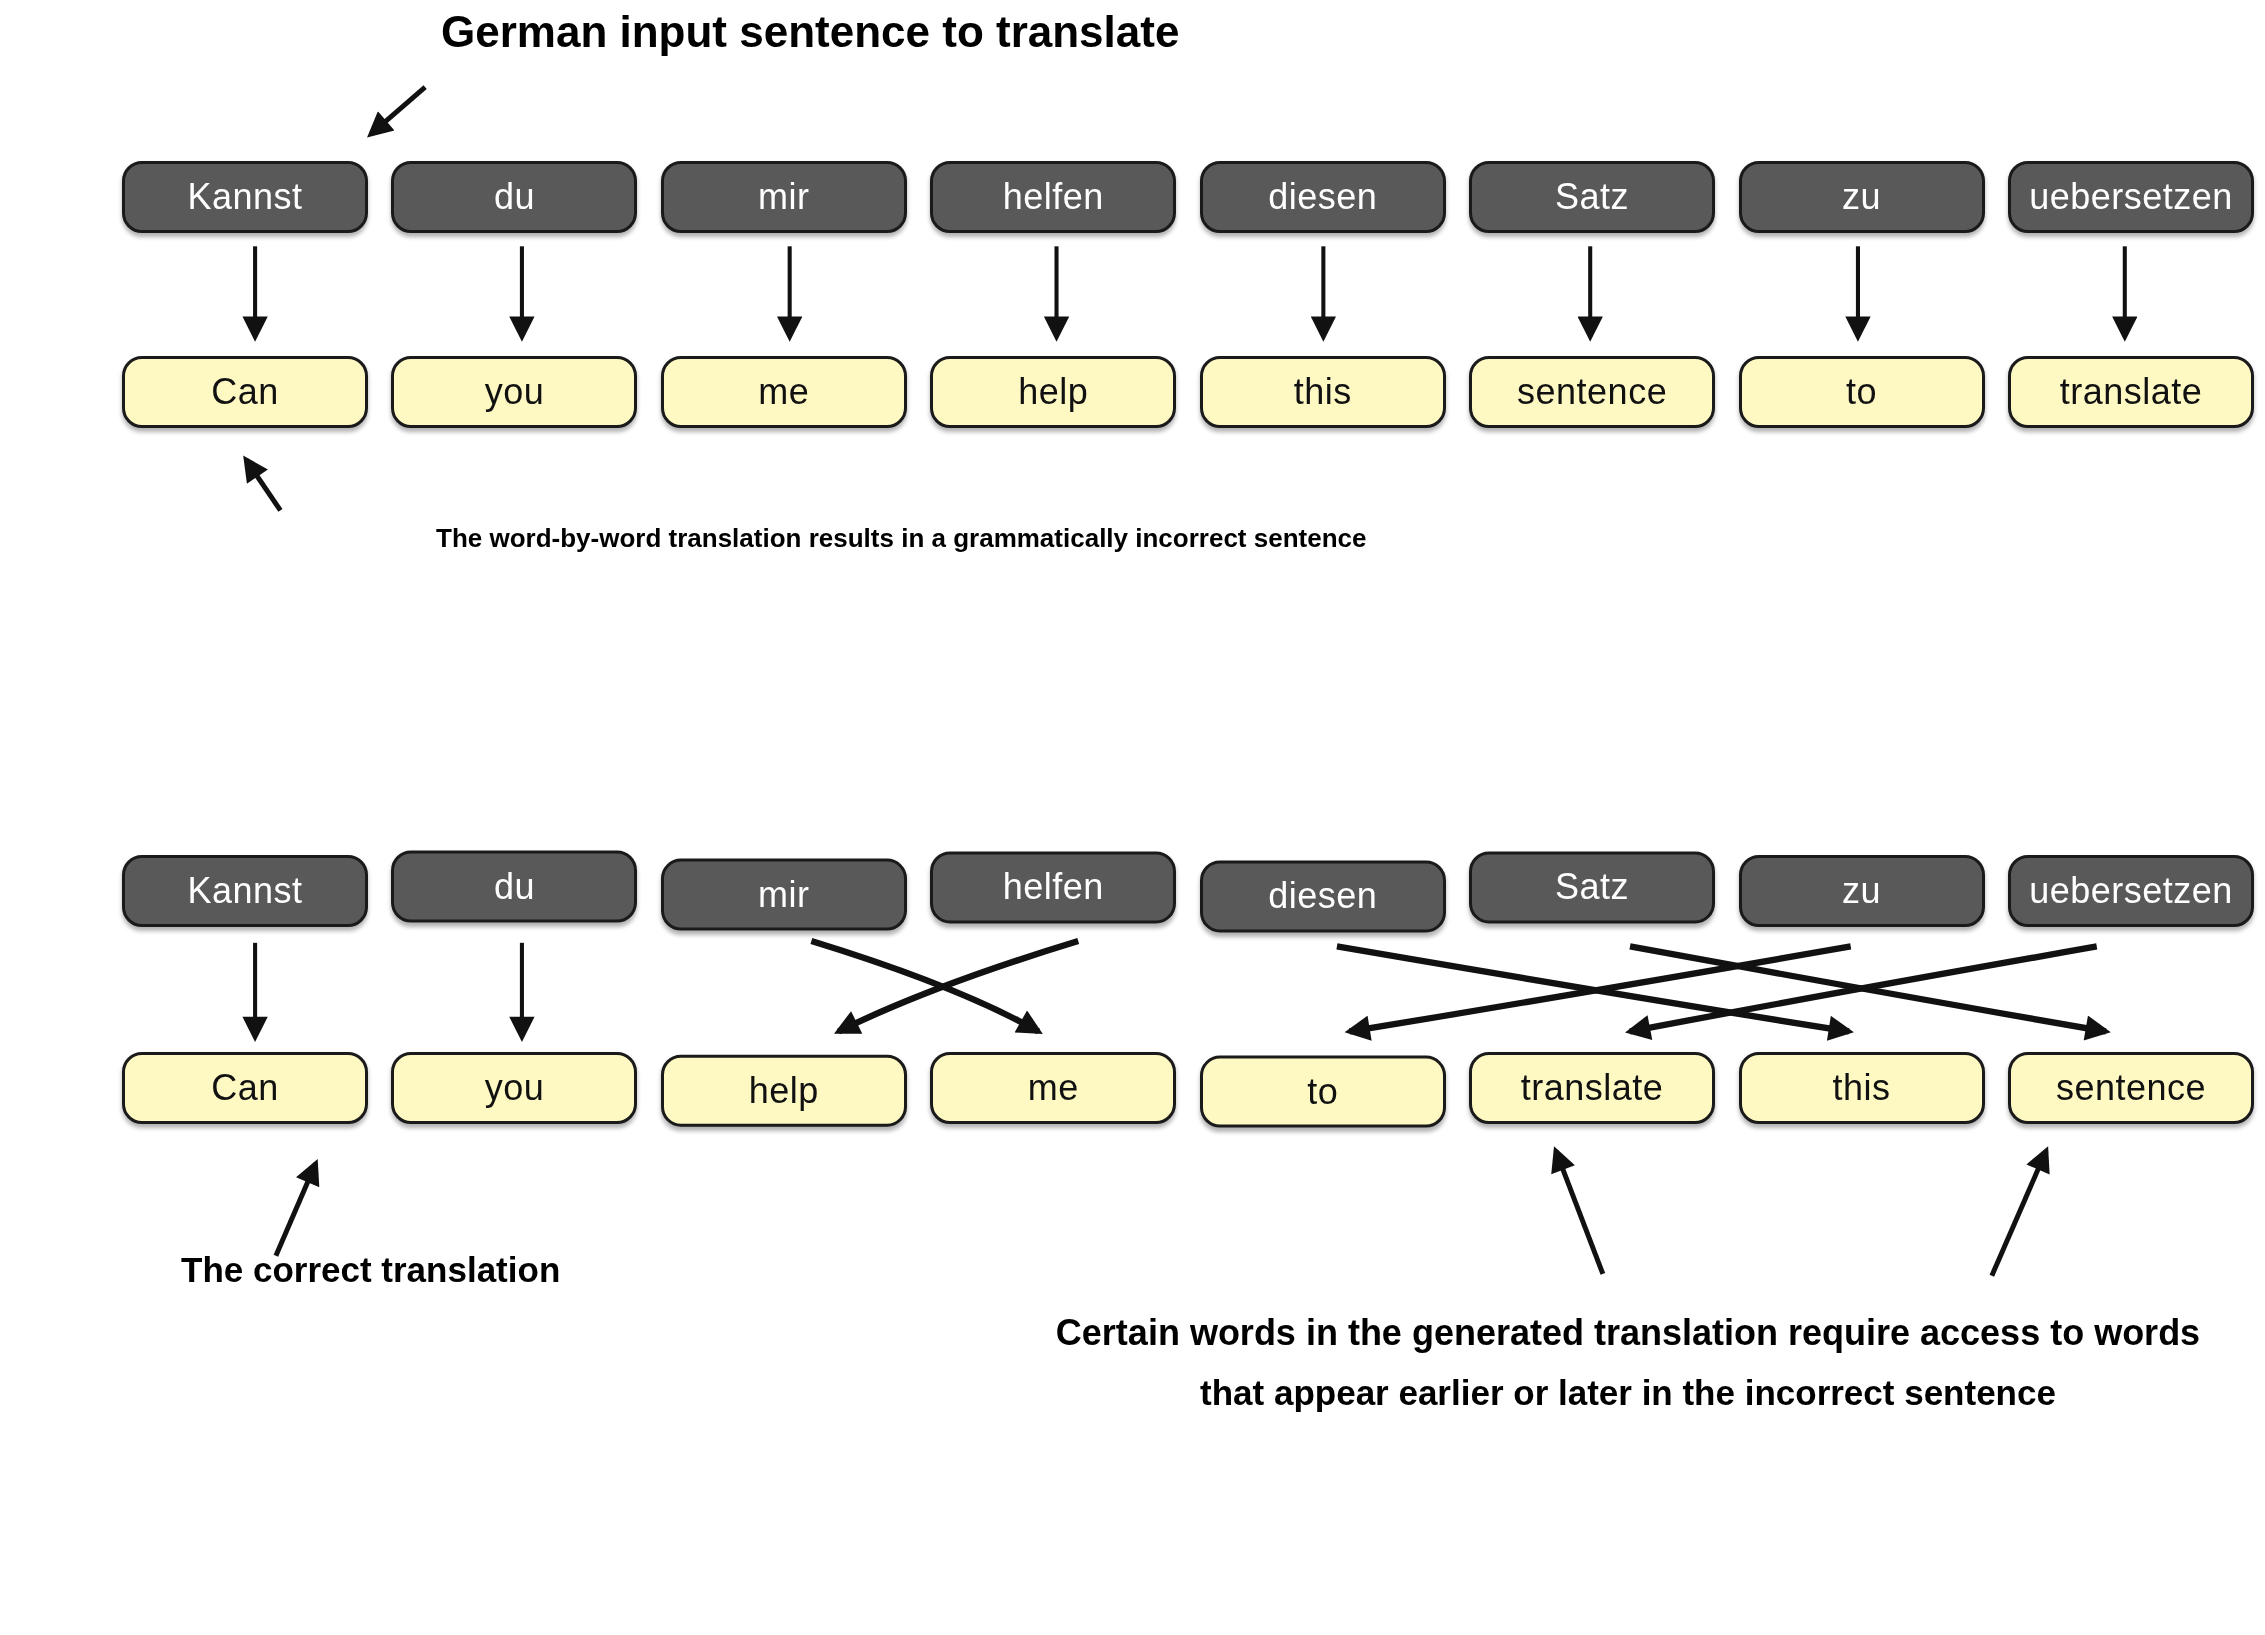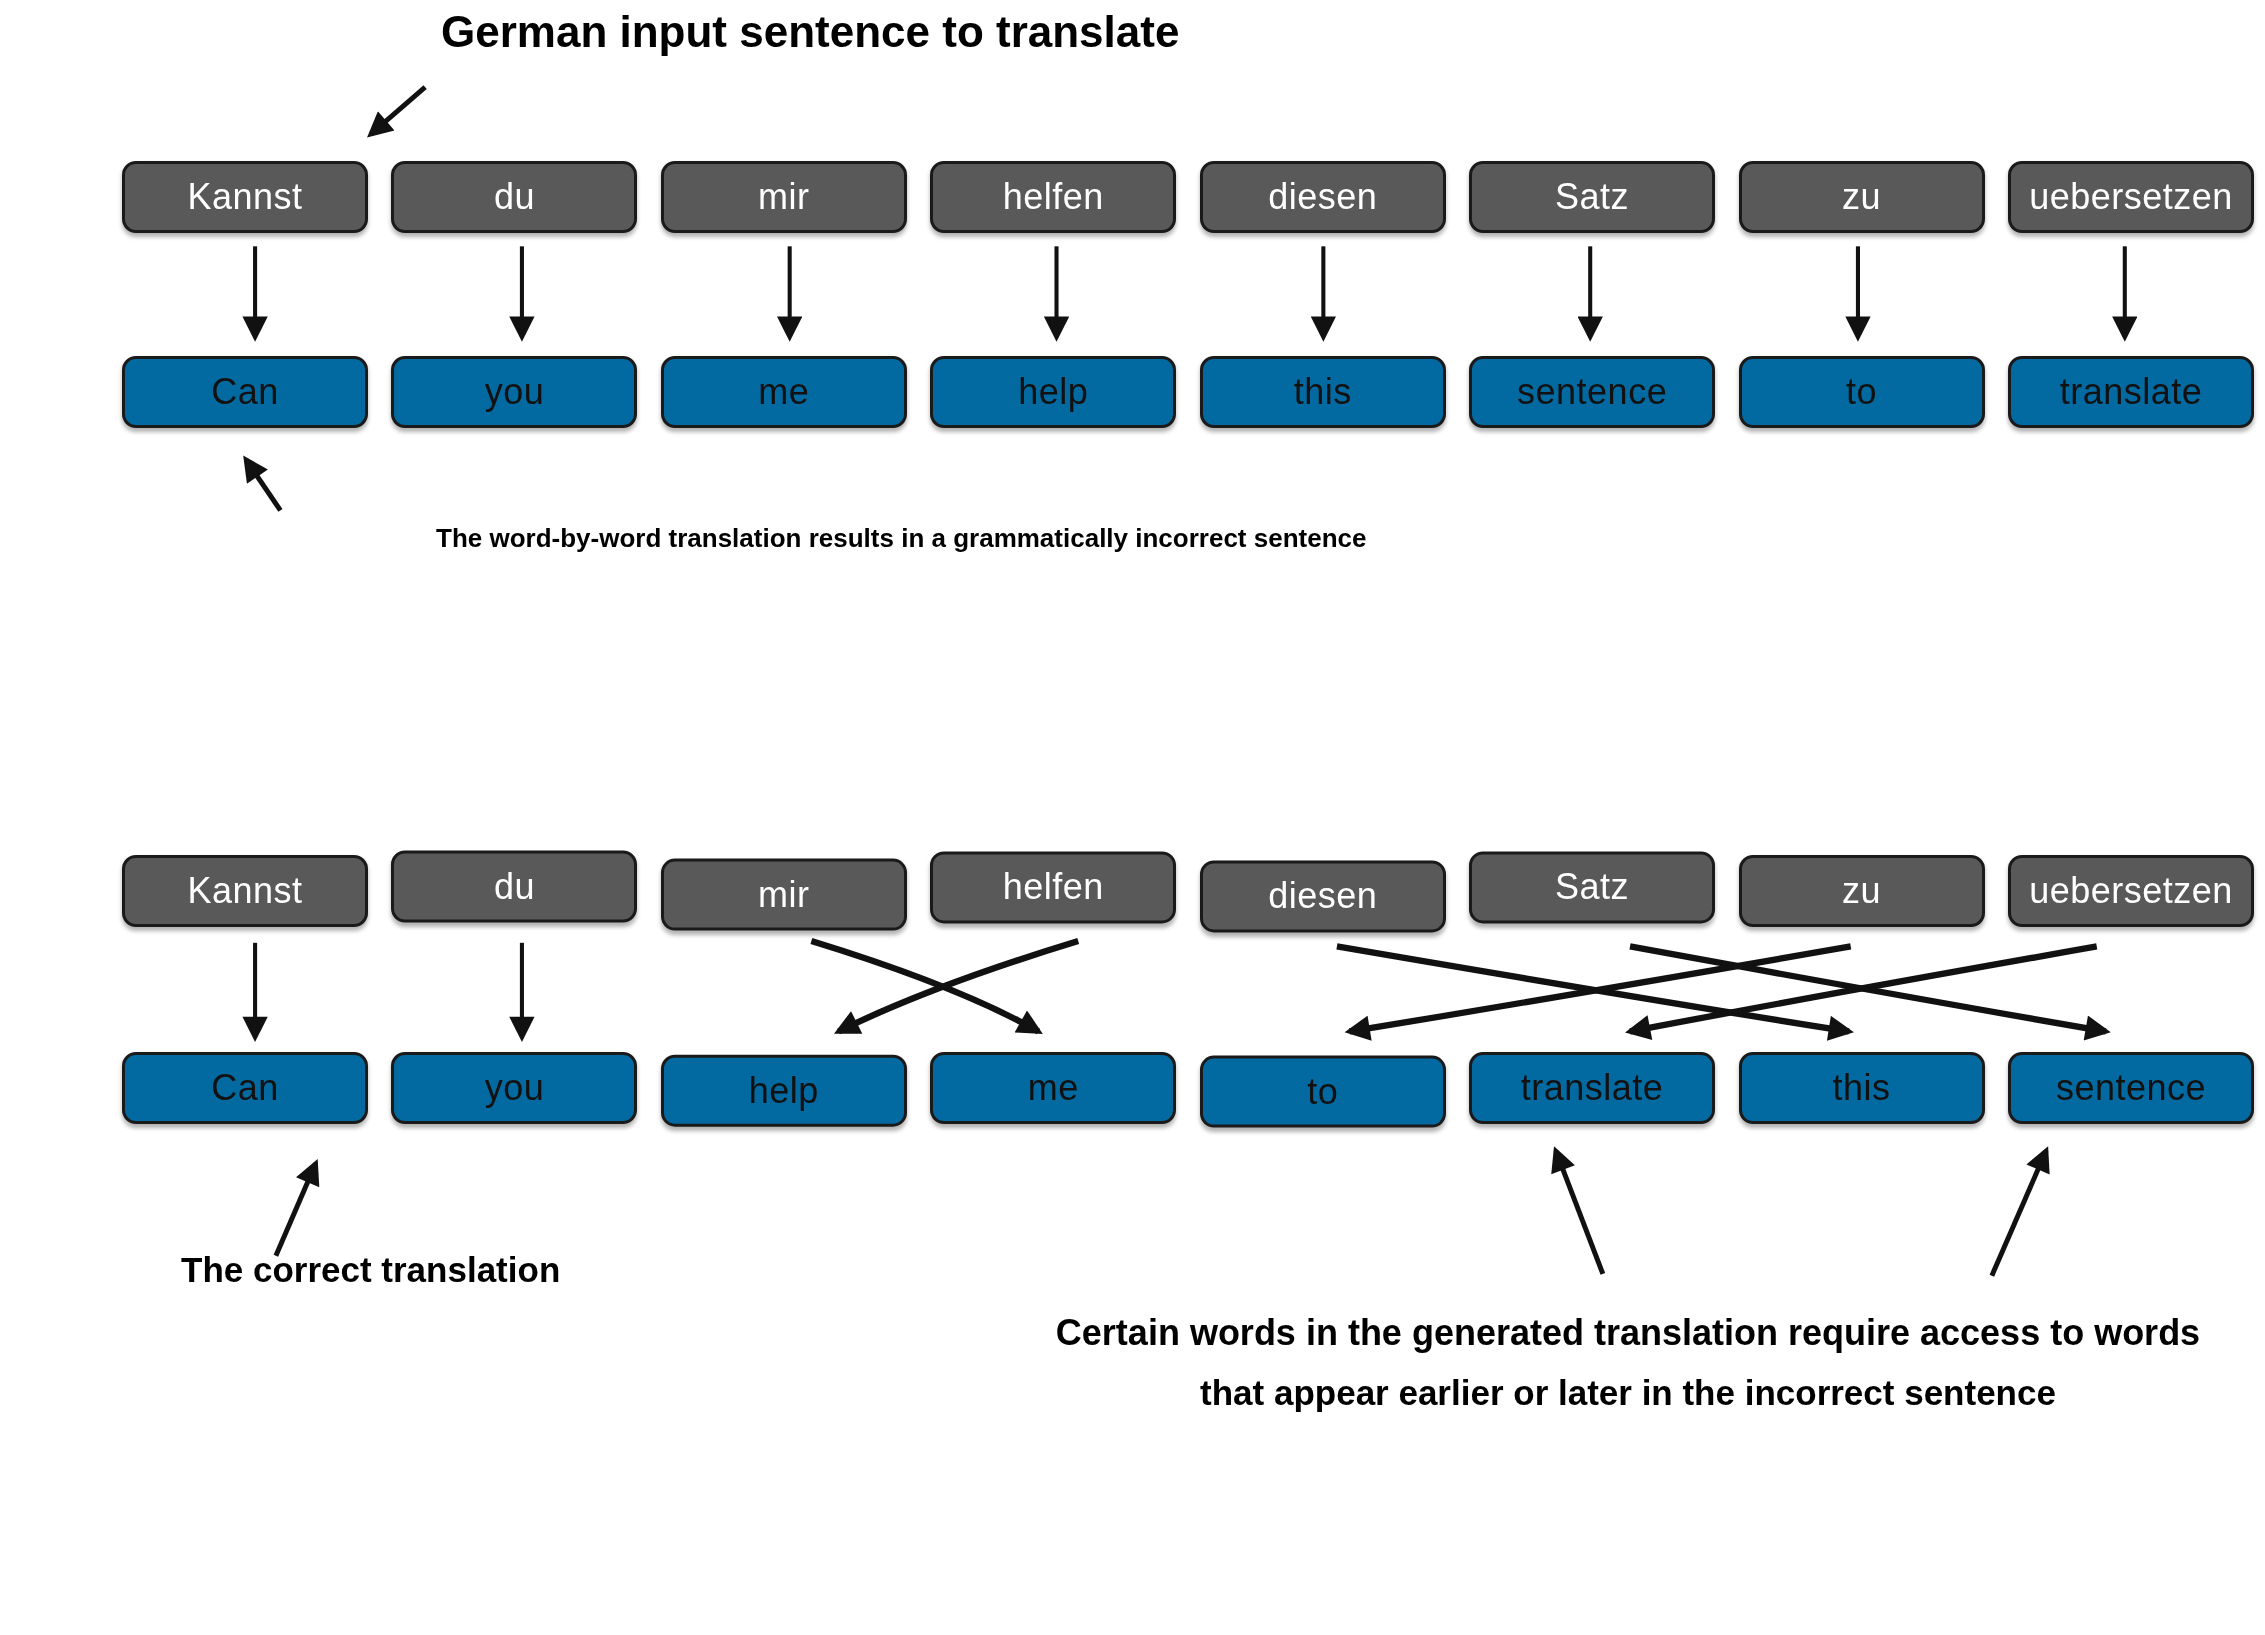--- a/index.html
+++ b/index.html
@@ -12,28 +12,28 @@
   }
   .arrows{position:absolute;left:0;top:0;width:2265px;height:1636px;pointer-events:none;}
   .row{
     position:absolute;left:122px;width:2132px;
     display:flex;justify-content:space-between;
   }
   .wbox{
     width:246px;height:72px;
     box-sizing:border-box;
     border:3.6px solid #1a1a1a;
-    border-radius:14px;
+    border-radius:20px;
     display:flex;align-items:center;justify-content:center;
     font-size:36px;
     box-shadow:0 3.6px 4.5px rgba(0,0,0,0.30);
     letter-spacing:0.5px;
   }
   .dark .wbox{background:#595959;color:#ffffff;}
-  .light .wbox{background:#0369a1;color:#111111;}
+  .light .wbox{background:#fef9c3;color:#111111;}
   
   .jitter-de .wbox:nth-child(2){transform:translateY(-4.5px);}
   .jitter-de .wbox:nth-child(3){transform:translateY(3.6px);}
   .jitter-de .wbox:nth-child(4){transform:translateY(-3.6px);}
   .jitter-de .wbox:nth-child(5){transform:translateY(5.4px);}
   .jitter-de .wbox:nth-child(6){transform:translateY(-3.6px);}
   .jitter-en .wbox:nth-child(3){transform:translateY(2.7px);}
   .jitter-en .wbox:nth-child(5){transform:translateY(3.6px);}
   .label{
     position:absolute;

